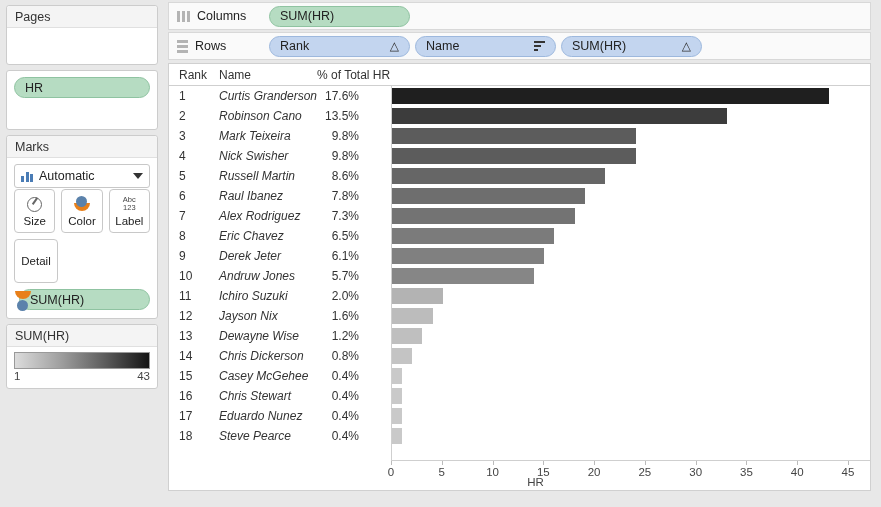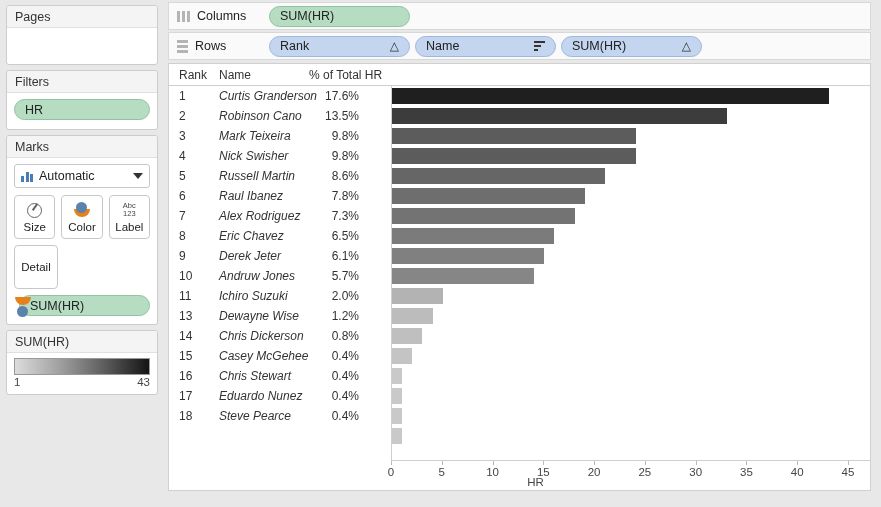--- a/index.html
+++ b/index.html
@@ -69,21 +69,21 @@
   
   #marks-card { }
   .mark-type {
     display: flex;
     align-items: center;
     height: 24px;
     border: 1px solid #c8c8c8;
     border-radius: 3px;
     background: #fff;
     padding: 0 6px;
-    margin-bottom: 7px;
+    margin-bottom: 1px;
   }
   .mark-type .label { flex: 1; font-size: 12.5px; padding-left: 6px; color: #222;}
   .caret {
     width: 0; height: 0;
     border-left: 5px solid transparent;
     border-right: 5px solid transparent;
     border-top: 6px solid #333;
   }
   .bars-icon { display: inline-flex; align-items: flex-end; gap: 1.5px; height: 12px; }
   .bars-icon i { display:block; width: 3px; background: #4a7cb5; }
@@ -195,21 +195,21 @@
   #header-row {
     position: absolute; left: 0; top: 0;
     width: 701px; height: 21px;
     font-size: 12px; color: #333;
   }
   #header-row .h {
     position: absolute; top: 4px; white-space: nowrap;
   }
   #h-rank { left: 10px; }
   #h-name { left: 50px; }
-  #h-pct  { left: 140px; }
+  #h-pct  { left: 148px; }
 
   #table-area {
     position: absolute; left: 0; top: 21px;
     width: 227px; height: 375px;
     border-top: 1px solid #cfcfcf;
   }
   .trow {
     position: relative;
     height: 20px;
     font-size: 12px; color: #333;
@@ -259,21 +259,20 @@
 <div id="app">
 
   <div id="left-panel">
 
     <div class="card" id="pages-card">
       <div class="card-title">Pages</div>
       <div class="card-body"></div>
     </div>
 
     <div class="card" id="filters-card">
-      <div class="card-title">Filters</div>
       <div class="card-body">
         <div class="pill pill-green">
           <span>HR</span>
         </div>
       </div>
     </div>
 
     <div class="card" id="marks-card">
       <div class="card-title">Marks</div>
       <div class="card-body">
@@ -443,20 +442,25 @@
             </div>
             <div class="trow">
               <span class="c-rank">10</span>
               <span class="c-name">Andruw Jones</span>
               <span class="c-pct">5.7%</span>
             </div>
             <div class="trow">
               <span class="c-rank">11</span>
               <span class="c-name">Ichiro Suzuki</span>
               <span class="c-pct">2.0%</span>
+            </div>
+            <div class="trow">
+              <span class="c-rank">12</span>
+              <span class="c-name">Jayson Nix</span>
+              <span class="c-pct">1.6%</span>
             </div>
             <div class="trow">
               <span class="c-rank">13</span>
               <span class="c-name">Dewayne Wise</span>
               <span class="c-pct">1.2%</span>
             </div>
             <div class="trow">
               <span class="c-rank">14</span>
               <span class="c-name">Chris Dickerson</span>
               <span class="c-pct">0.8%</span>

